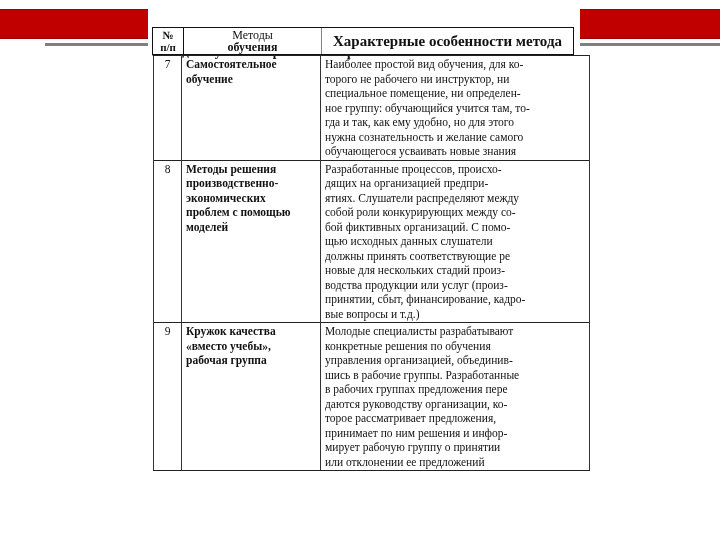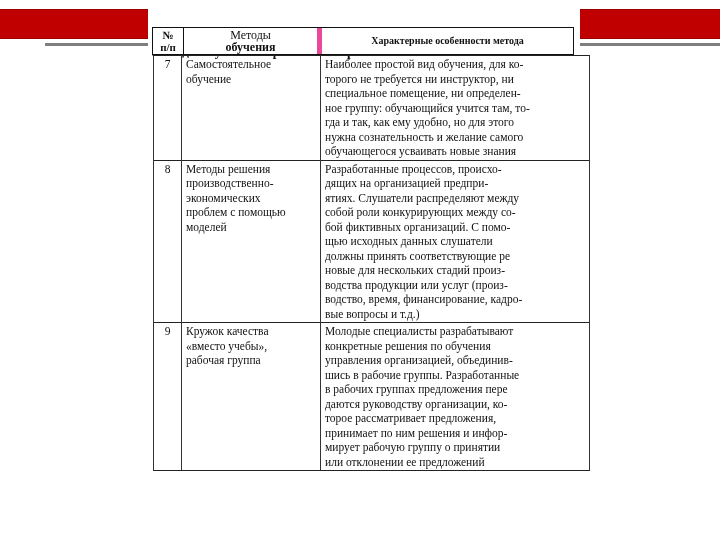--- a/index.html
+++ b/index.html
@@ -22,34 +22,34 @@
   }
   .title sup { font-size: 8px; }
 
   .header-box {
     position: absolute; left: 152px; top: 27px; width: 422px; height: 28px;
     border: 1.5px solid #111; box-sizing: border-box; display: flex;
     font-weight: bold; background: #fff;
   }
   .header-box .hc { display: flex; align-items: center; justify-content: center; text-align: center; box-sizing: border-box; line-height: 12px; }
   .hc.num { width: 31px; border-right: 1px solid #111; font-size: 11px; }
-  .hc.meth { width: 138px; border-right: 5px solid #ec4899; font-size: 12px; }
-  .hc.feat { flex: 1; font-size: 10px; }
+  .hc.meth { width: 138px; border-right: 1px solid #ec4899; font-size: 12px; }
+  .hc.feat { flex: 1; font-size: 15px; }
 
   .body-table {
     position: absolute; left: 153px; top: 55px; width: 437px;
     border-collapse: collapse; font-size: 11.5px; line-height: 14.5px;
   }
   .body-table td {
     border-left: 1px solid #333; border-right: 1px solid #333;
     border-top: 1.5px solid #222; vertical-align: top; padding: 1px 3px 1px 4px;
   }
   .body-table tr:last-child td { border-bottom: 1.5px solid #222; }
   .body-table td.num { width: 23px; text-align: center; padding: 1px 2px; }
-  .body-table td.meth { width: 131px; }
+  .body-table td.meth { width: 131px; font-weight: bold; }
   .body-table td.feat { text-align: justify; }
   .line { display: block; white-space: nowrap; }
 </style>
 </head>
 <body>
 
 <div class="bar-red left"></div>
 <div class="bar-gray left"></div>
 <div class="bar-red right"></div>
 <div class="bar-gray right"></div>
@@ -75,21 +75,21 @@
 <table class="body-table">
   <tbody id="rows">
       <tr>
         <td class="num">7</td>
         <td class="meth">
           <span class="line">Самостоятельное</span>
           <span class="line">обучение</span>
         </td>
         <td class="feat">
           <span class="line">Наиболее простой вид обучения, для ко-</span>
-          <span class="line">торого не требуется ни инструктор, ни</span>
+          <span class="line">торого не рабочего ни инструктор, ни</span>
           <span class="line">специальное помещение, ни определен-</span>
           <span class="line">ное группу: обучающийся учится там, то-</span>
           <span class="line">гда и так, как ему удобно, но для этого</span>
           <span class="line">нужна сознательность и желание самого</span>
           <span class="line">обучающегося усваивать новые знания</span>
         </td>
       </tr>
       <tr>
         <td class="num">8</td>
         <td class="meth">
@@ -102,21 +102,21 @@
         <td class="feat">
           <span class="line">Разработанные процессов, происхо-</span>
           <span class="line">дящих на организацией предпри-</span>
           <span class="line">ятиях. Слушатели распределяют между</span>
           <span class="line">собой роли конкурирующих между со-</span>
           <span class="line">бой фиктивных организаций. С помо-</span>
           <span class="line">щью исходных данных слушатели</span>
           <span class="line">должны принять соответствующие ре</span>
           <span class="line">новые для нескольких стадий произ-</span>
           <span class="line">водства продукции или услуг (произ-</span>
-          <span class="line">водство, время, финансирование, кадро-</span>
+          <span class="line">принятии, сбыт, финансирование, кадро-</span>
           <span class="line">вые вопросы и т.д.)</span>
         </td>
       </tr>
       <tr>
         <td class="num">9</td>
         <td class="meth">
           <span class="line">Кружок качества</span>
           <span class="line">«вместо учебы»,</span>
           <span class="line">рабочая группа</span>
         </td>

